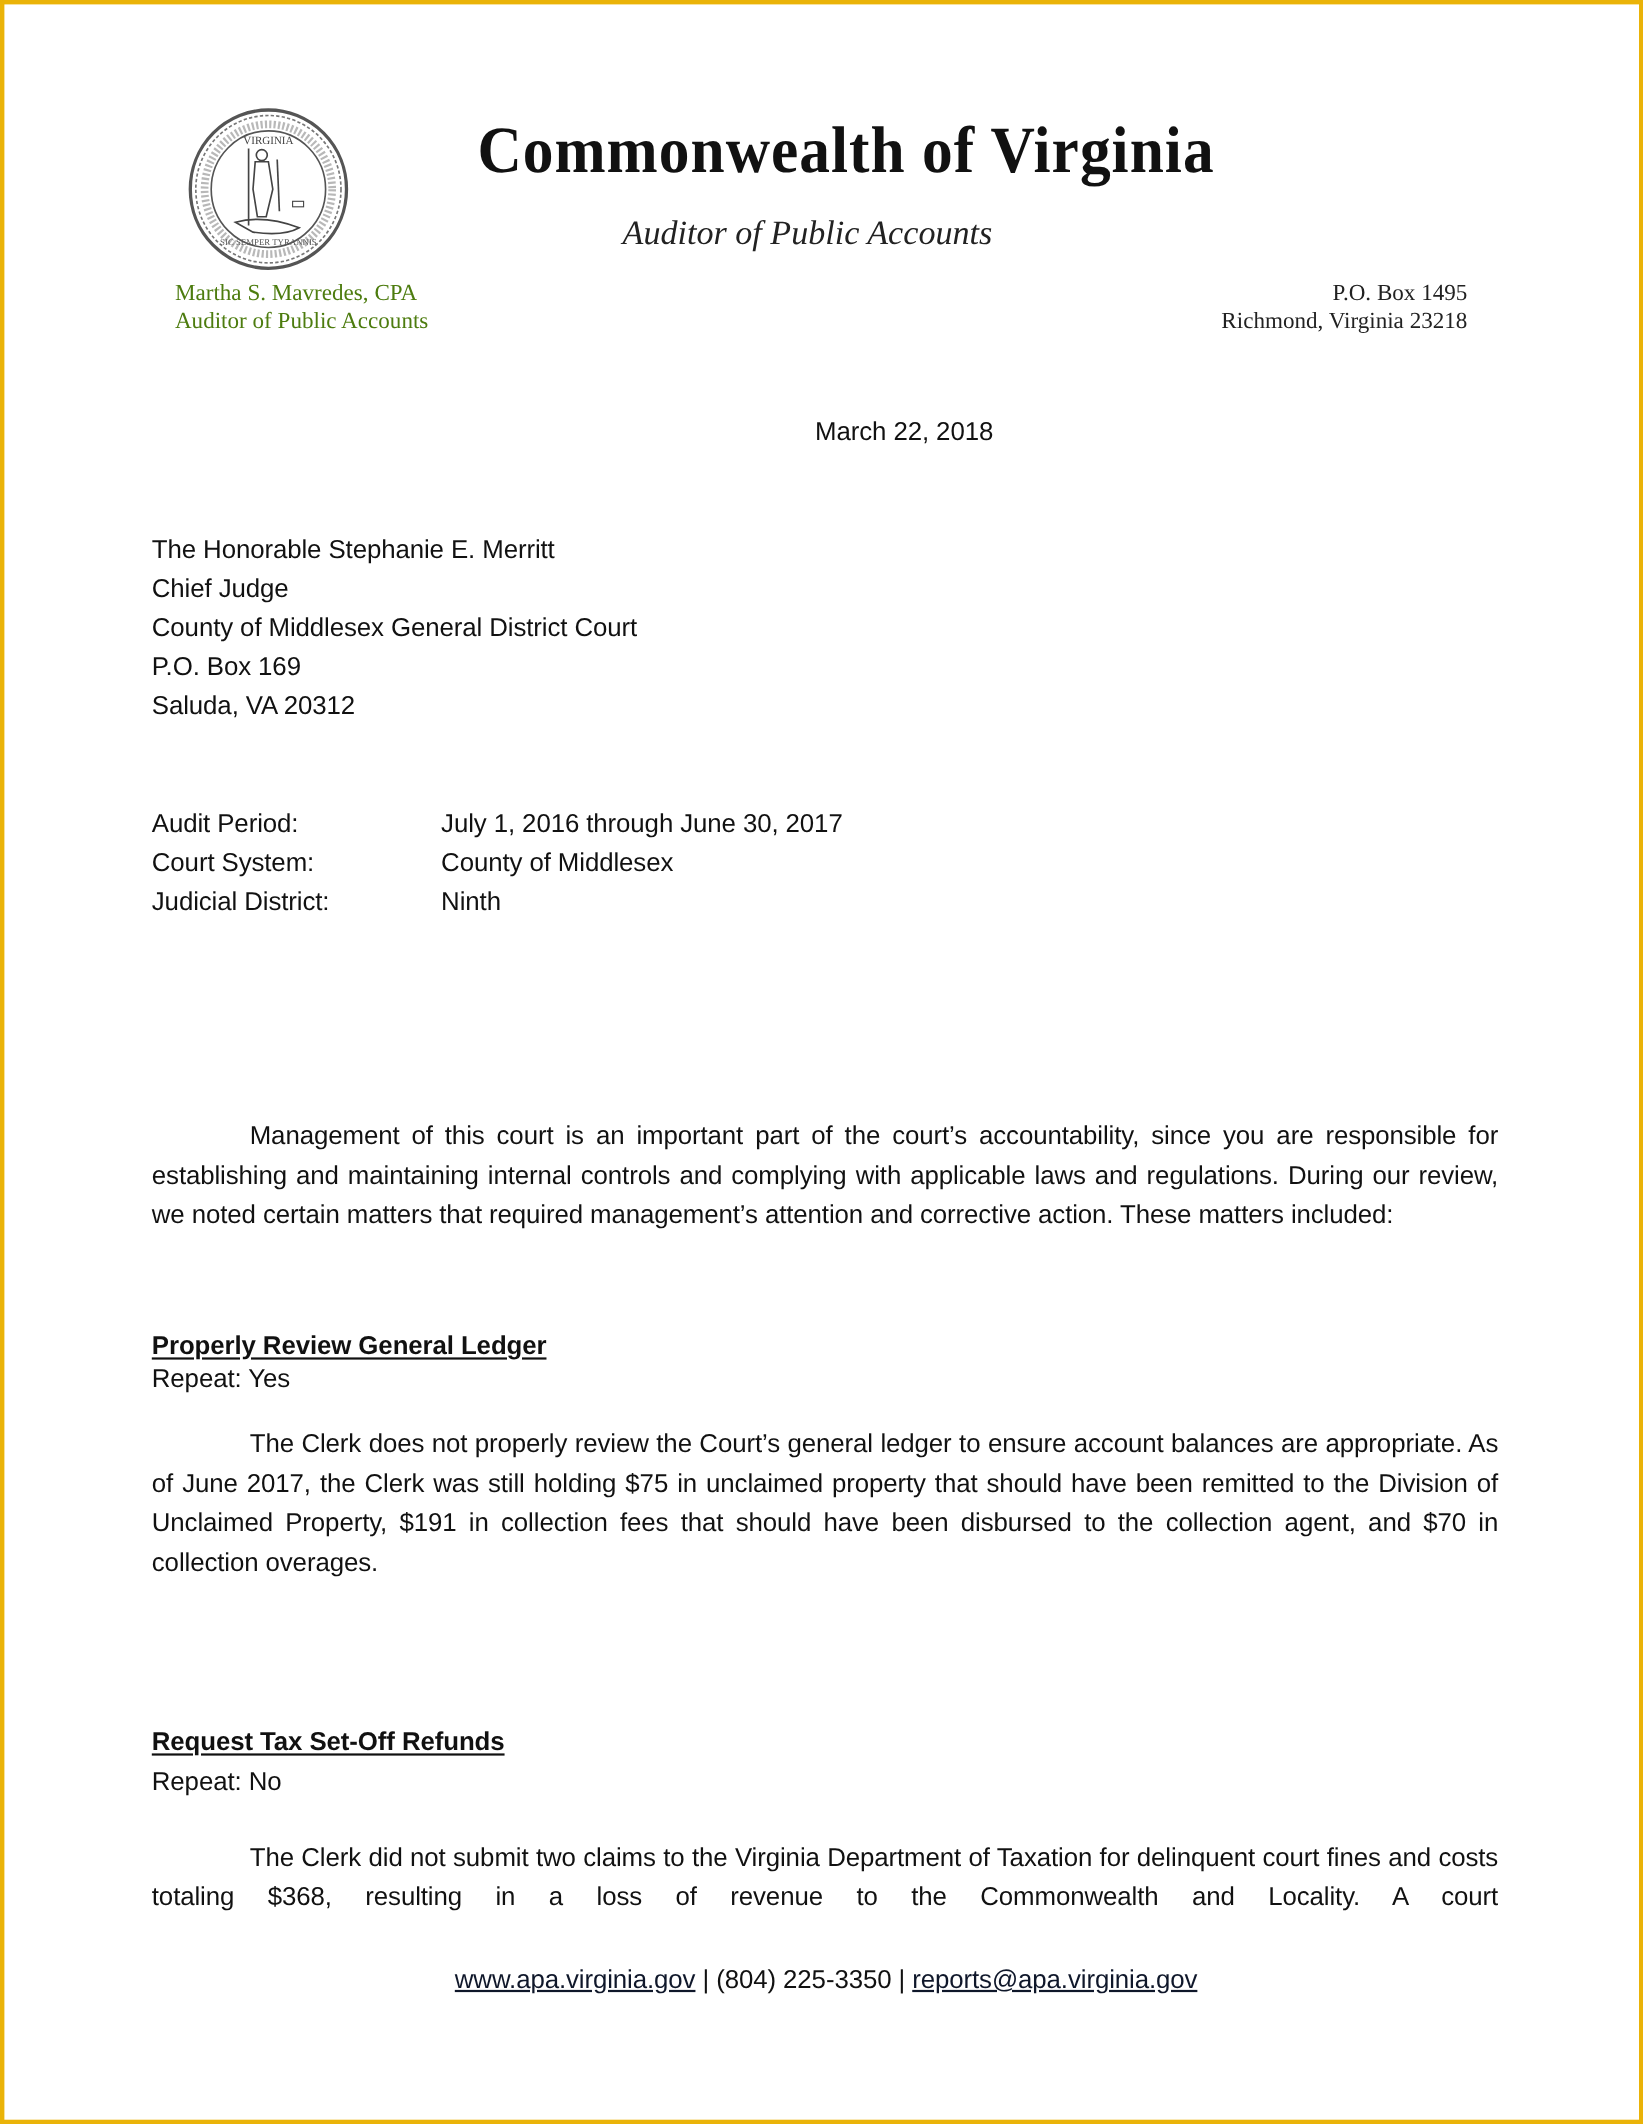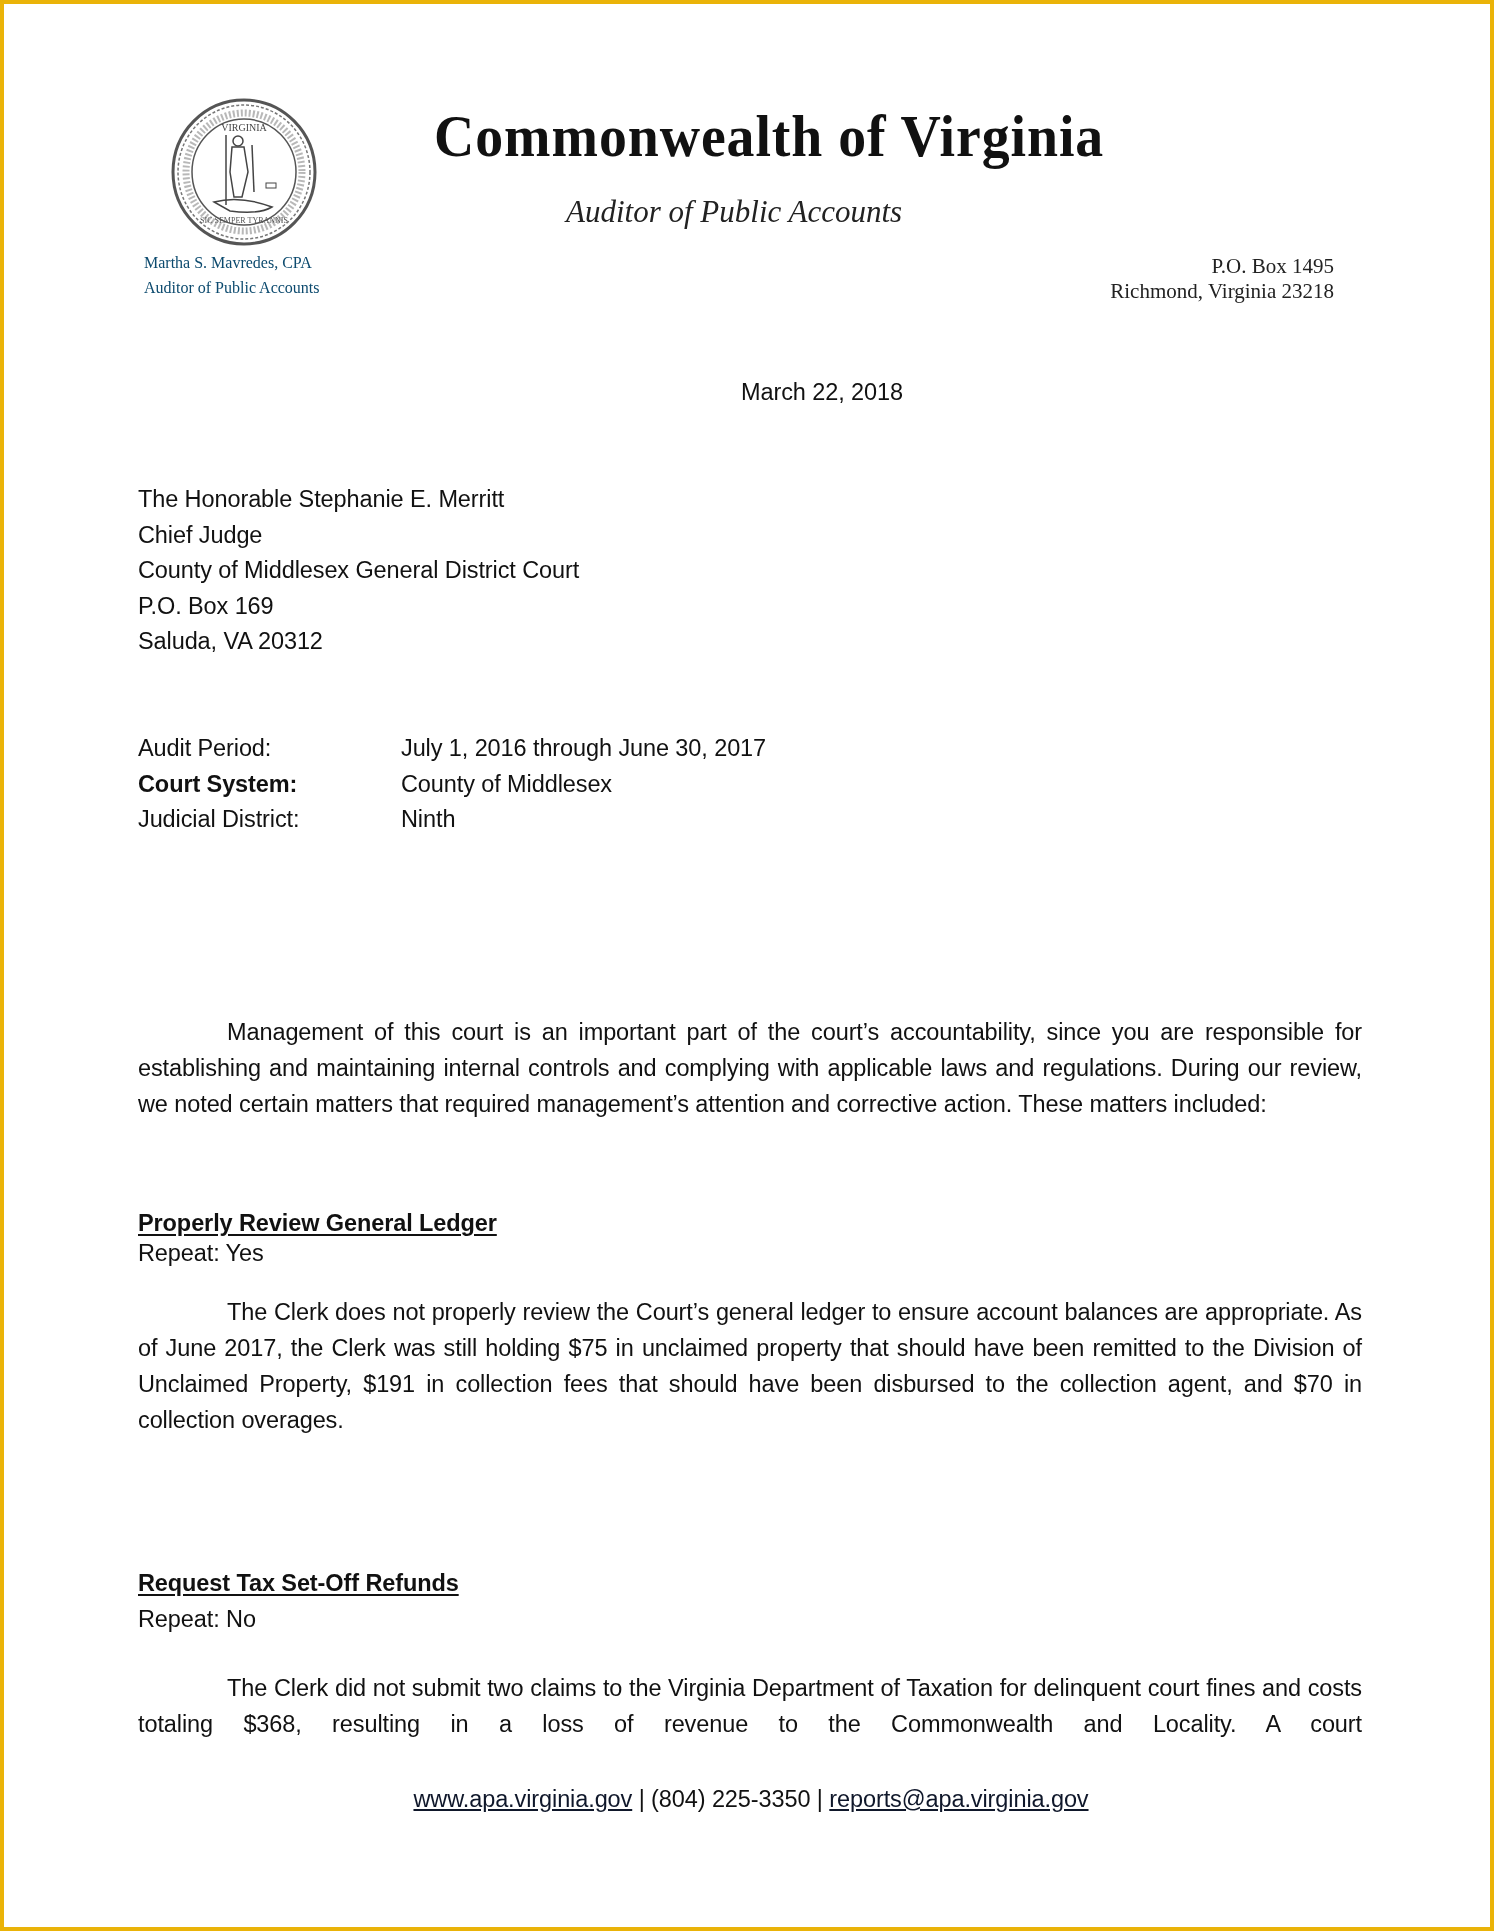--- a/index.html
+++ b/index.html
@@ -13,21 +13,21 @@
     .body-font { font-family: "Liberation Sans", "DejaVu Sans", sans-serif; color: #111; font-size: 23.5px; letter-spacing: -0.1px; }
 
     .seal { position: absolute; left: 166px; top: 93px; width: 148px; height: 150px; }
 
     .title {
       left: 430px; top: 98px; font-size: 60px; font-weight: bold;
       font-family: "Liberation Serif", "DejaVu Serif", serif; color: #111;
       letter-spacing: 1px; transform: scaleX(0.93); transform-origin: left top;
     }
     .subtitle { left: 562px; top: 190px; font-size: 31px; font-style: italic; color: #222; }
-    .sender { left: 140px; font-size: 16px; color: #0c4a6e; }
+    .sender { left: 155px; font-size: 21px; color: #4d7c0f; }
     .addr-r { right: 156px; font-size: 21px; color: #222; text-align: right; }
 
     .date { left: 737px; top: 375px; }
     .line { left: 134px; }
     .lbl { left: 134px; }
     .val { left: 397px; }
 
     .para {
       position: absolute; left: 134px; width: 1224px;
       text-align: justify; line-height: 36px; margin: 0;
@@ -74,21 +74,21 @@
     <div class="abs body-font line" style="top:482px;">The Honorable Stephanie E. Merritt</div>
     <div class="abs body-font line" style="top:518px;">Chief Judge</div>
     <div class="abs body-font line" style="top:553px;">County of Middlesex General District Court</div>
     <div class="abs body-font line" style="top:589px;">P.O. Box 169</div>
     <div class="abs body-font line" style="top:624px;">Saluda, VA  20312</div>
   </div>
 
   <div>
     <div class="abs body-font lbl" style="top:731px;">Audit Period:</div>
     <div class="abs body-font val" style="top:731px;">July 1, 2016 through June 30, 2017</div>
-    <div class="abs body-font lbl" style="top:767px;font-weight:bold;">Court System:</div>
+    <div class="abs body-font lbl" style="top:767px;">Court System:</div>
     <div class="abs body-font val" style="top:767px;">County of Middlesex</div>
     <div class="abs body-font lbl" style="top:802px;">Judicial District:</div>
     <div class="abs body-font val" style="top:802px;">Ninth</div>
   </div>
 
   <p class="para body-font" style="top:1010px;"><span class="indent"></span><span>Management of this court is an important part of the court’s accountability, since you are responsible for establishing and maintaining internal controls and complying with applicable laws and regulations.  During our review, we noted certain matters that required management’s attention and corrective action.  These matters included:</span></p>
 
   <div class="abs body-font heading" style="top:1206px;">Properly Review General Ledger</div>
   <div class="abs body-font line" style="top:1236px;">Repeat: Yes</div>
   <p class="para body-font" style="top:1290px;"><span class="indent"></span><span>The Clerk does not properly review the Court’s general ledger to ensure account balances are appropriate.  As of June 2017, the Clerk was still holding $75 in unclaimed property that should have been remitted to the Division of Unclaimed Property, $191 in collection fees that should have been disbursed to the collection agent, and $70 in collection overages.</span></p>

